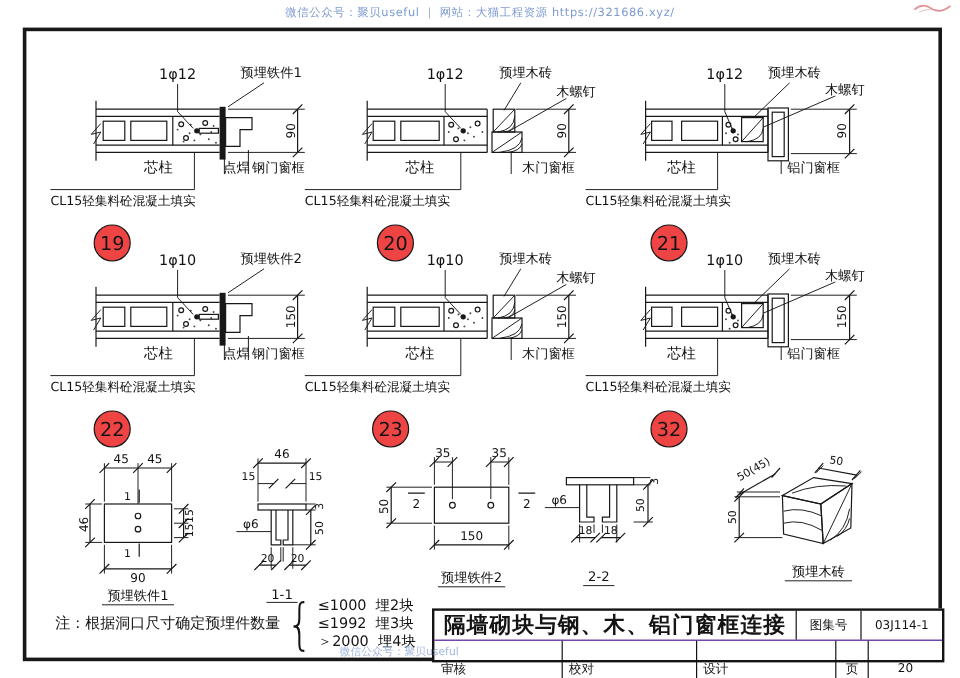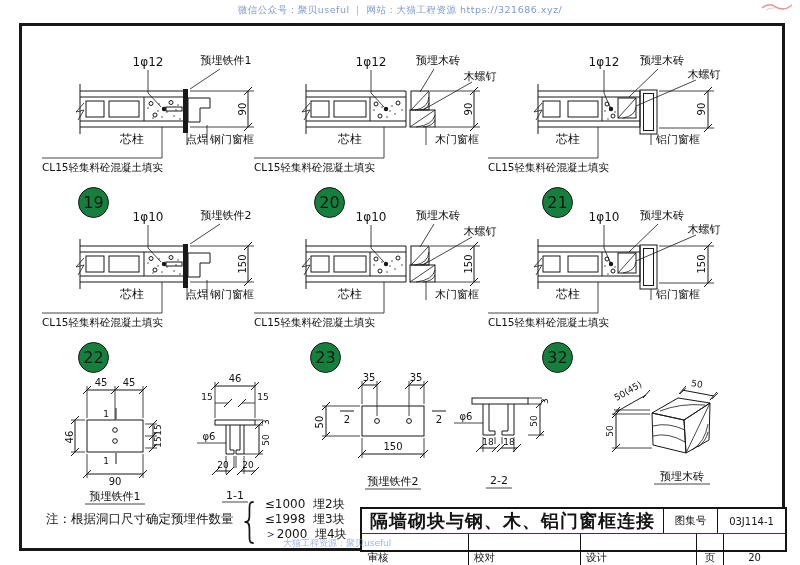--- a/index.html
+++ b/index.html
@@ -15,21 +15,21 @@
   .det svg{overflow:visible;display:block;}
   .ln path,.ln rect,.ln circle,.ln polyline{stroke:#181818;stroke-width:1;fill:none;}
   .ln .solid{fill:#181818;stroke:none;}
   .ln .dot{fill:#454545;stroke:none;}
   .ln .thin{stroke-width:.8;}
   text{font-family:"DejaVu Sans",sans-serif;fill:#121212;}
   .t9{font-size:9px;}.t10{font-size:10px;}.t11{font-size:11px;}.t12{font-size:12px;}
   .tf{font-size:10.5px;}
   .num{position:absolute;top:139px;width:29px;height:29px;border:1.6px solid #161616;
        border-radius:50%;display:flex;align-items:center;justify-content:center;
-       font-size:16px;background:#15803d;}
+       font-size:16px;background:#ef4444;}
   .fig{position:absolute;}
   .note{position:absolute;left:46px;top:497px;display:flex;align-items:center;font-size:12.5px;z-index:4;}
   .note .brace{font-size:46px;font-weight:200;line-height:44px;transform:scaleX(.75);margin:0 1px;}
   .note .cases div{font-size:12px;line-height:15px;white-space:pre;}
   .tb{position:absolute;left:360px;top:507px;width:427px;height:45px;border:2px solid #141414;
       box-sizing:border-box;background:#fff;display:flex;flex-direction:column;z-index:3;}
   .tb-r1{display:flex;height:26px;border-bottom:1px solid #4c1d95;}
   .tb-r2{display:flex;flex:1;}
   .tb-title{flex:1;display:flex;align-items:center;justify-content:center;
             font-size:18px;font-weight:600;letter-spacing:1px;white-space:nowrap;}
@@ -304,21 +304,21 @@
     <text class="t9" x="10" y="66" text-anchor="middle" transform="rotate(-90 10 63)">50</text>
     <text class="t11" x="82" y="112" text-anchor="middle">预埋木砖</text>
   </svg>
 
   <div class="note">
     <span>注：</span>
     <span>根据洞口尺寸确定预埋件数量</span>
     <span class="brace">{</span>
     <div class="cases">
       <div>≤1000  埋2块</div>
-      <div>≤1998  埋3块</div>
+      <div>≤1992  埋3块</div>
       <div>＞2000  埋4块</div>
     </div>
   </div>
 
   <div class="tb">
     <div class="tb-r1">
       <div class="tb-title">隔墙砌块与钢、木、铝门窗框连接</div>
       <div class="cell lab" style="width:54px">图集号</div>
       <div class="cell val" style="width:68px">03J114-1</div>
     </div>
@@ -342,21 +342,21 @@
         <span>孙惠镐</span>
         <svg class="sig" style="left:36px" width="50" height="18">
           <path d="M3,13 C9,3 13,15 19,6 C24,1 28,14 35,7 C40,3 45,13 48,9"></path>
         </svg>
       </div>
       <div class="cell lab" style="width:27px">页</div>
       <div class="cell val" style="flex:1">20</div>
     </div>
   </div>
 
-  <div class="wm-bottom">大猫工程资源：聚贝useful</div>
+  <div class="wm-bottom">微信公众号：聚贝useful</div>
 
 <div class="det" style="left: 40px; top: 203px;">
     <svg width="245" height="168" viewBox="0 0 245 168">
       <g class="ln">
         <path d="M40,43 H143 M40,49 H143 M40,73 H143 M40,79 H143"></path>
         <path d="M40,36 V86"></path>
         <path class="thin" d="M44,55 L36,64 L44,62 L38,72"></path>
         <rect x="46" y="53" width="18" height="16"></rect>
         <rect x="69" y="53" width="30" height="16"></rect>
         <path d="M104,49 V73"></path>

